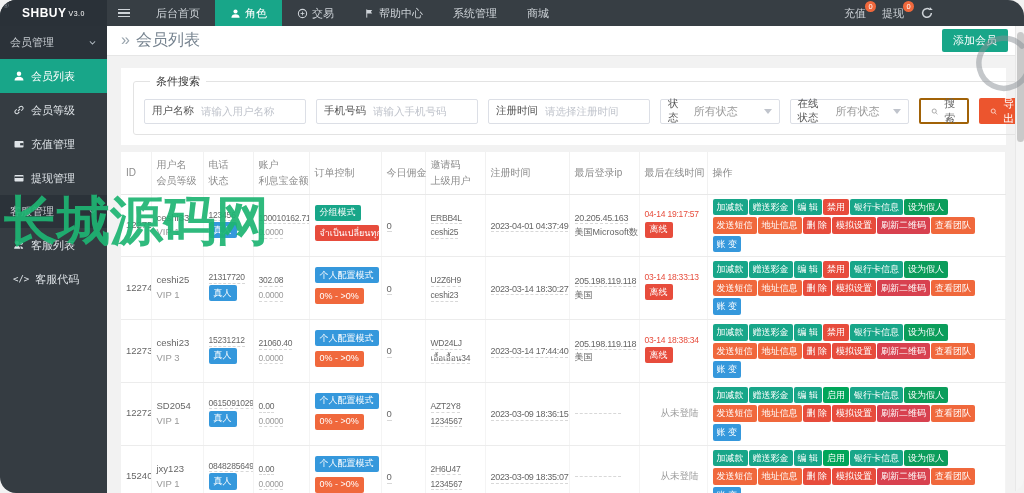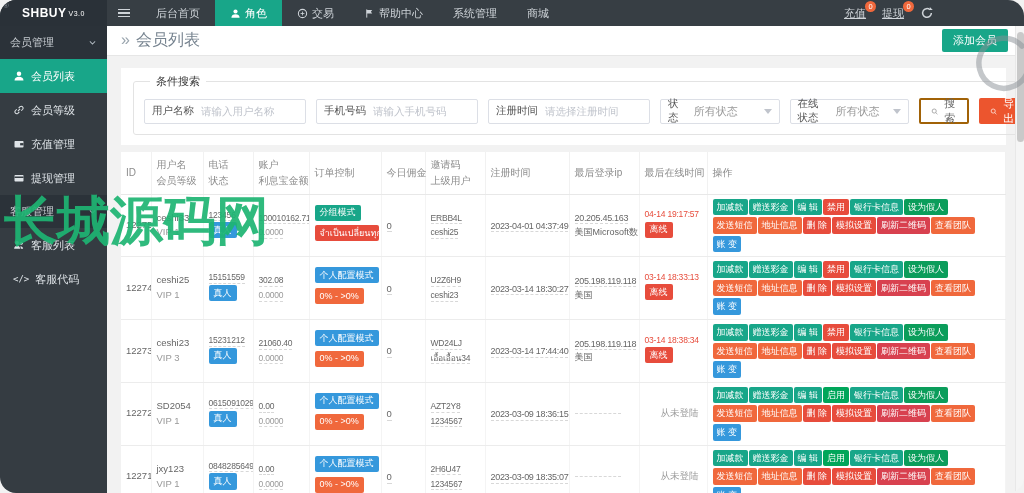--- a/index.html
+++ b/index.html
@@ -12,21 +12,21 @@
   .logo { width:107px; background:#2a3138; color:#fff; font-size:12px; font-weight:bold;
     display:flex; align-items:center; justify-content:center; letter-spacing:.5px; }
   .logo sup { font-size:7px; margin-left:2px; font-weight:normal; }
   .menu-toggle { width:34px; display:flex; flex-direction:column; justify-content:center; align-items:center; gap:2px; cursor:pointer; }
   .menu-toggle i { width:12px; height:1.6px; background:#cfd4d9; display:block; }
   .topnav { display:flex; align-items:stretch; flex:1; }
   .nav-item { display:flex; align-items:center; gap:4px; padding:0 15px; font-size:11px; cursor:pointer; }
   .nav-item.active { background:#18a689; color:#fff; }
   .nav-item svg { width:11px; height:11px; }
   .topbar-right { display:flex; align-items:center; gap:16px; padding-right:14px; font-size:11px; }
-  .quick { position:relative; cursor:pointer;text-decoration:underline; }
+  .quick { position:relative; cursor:pointer; }
   .quick .nbadge { position:absolute; top:-5px; right:-10px; background:#f0683c; color:#fff;
     font-size:7.5px; min-width:11px; height:11px; line-height:11px; text-align:center; border-radius:6px; }
   .icon-btn { width:14px; height:14px; cursor:pointer; }
   .userbox { display:flex; align-items:center; gap:4px; cursor:pointer;margin-top:44px; }
   .userbox svg { width:11px; height:11px; }
 
   
   .bodyrow { display:flex; height:467px; }
   .sidebar { width:107px; background:#353c42; flex-shrink:0; }
   .sgroup-head { height:33px; display:flex; align-items:center; justify-content:space-between;
@@ -385,21 +385,21 @@
                 </tr>
                 <tr>
                   <td>
                     <div>12274</div>
                   </td>
                   <td>
                     <div>ceshi25</div>
                     <div class="muted">VIP 1</div>
                   </td>
                   <td>
-                    <div><span class="u num">15151559</span></div>
+                    <div><span class="u num">21317720</span></div>
                     <div><span class="badge bg-blue">真人</span></div>
                   </td>
                   <td>
                     <div><span class="u num">302.08</span></div>
                     <div><span class="u num muted">0.0000</span></div>
                   </td>
                   <td>
                     <div><span class="badge bg-blue">个人配置模式</span></div>
                     <div><span class="badge bg-orange">0% - &gt;0%</span></div>
                   </td>
@@ -493,21 +493,21 @@
                   <td>
                     <div class="nolog">从未登陆</div>
                   </td>
                   <td style="padding-right:2px;">
                     <div><span class="abtn bg-teal">加减款</span><span class="abtn bg-teal">赠送彩金</span><span class="abtn bg-teal">编 辑</span><span class="abtn bg-green">启用</span><span class="abtn bg-teal">银行卡信息</span><span class="abtn bg-green2">设为假人</span></div>
                     <div><span class="abtn bg-orange">发送短信</span><span class="abtn bg-orange">地址信息</span><span class="abtn bg-red">删 除</span><span class="abtn bg-red">模拟设置</span><span class="abtn bg-crimson">刷新二维码</span><span class="abtn bg-orange">查看团队</span><span class="abtn bg-blue">账 变</span></div>
                   </td>
                 </tr>
                 <tr>
                   <td>
-                    <div>12271</div>
+                    <div>15240</div>
                   </td>
                   <td>
                     <div>jxy123</div>
                     <div class="muted">VIP 1</div>
                   </td>
                   <td>
                     <div><span class="u num">0848285649</span></div>
                     <div><span class="badge bg-blue">真人</span></div>
                   </td>
                   <td>

